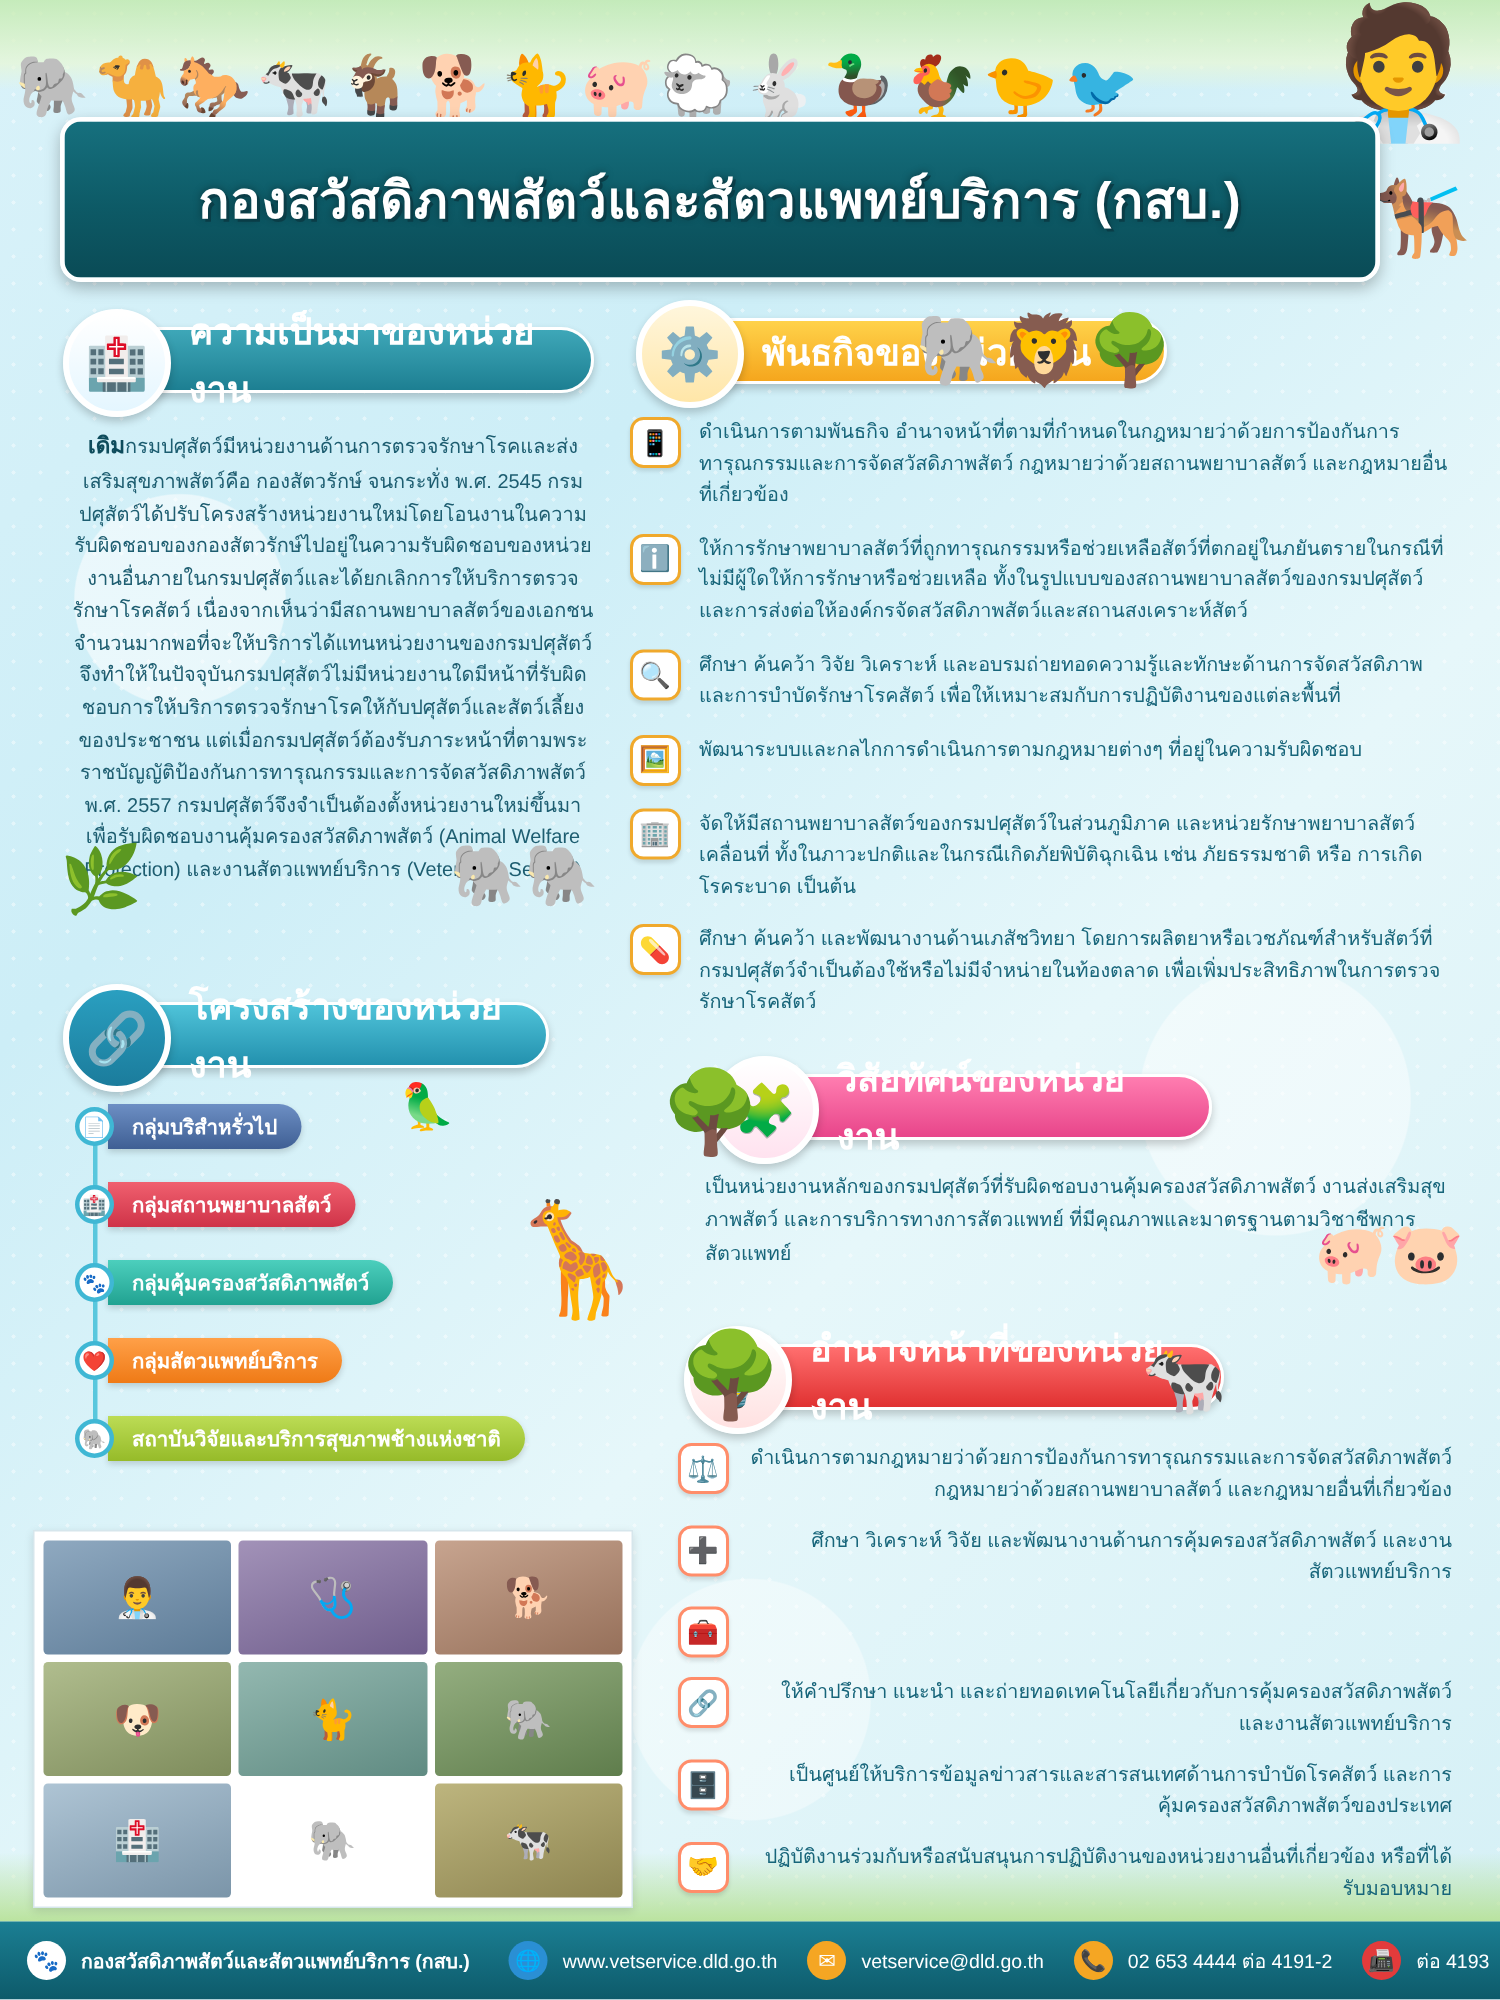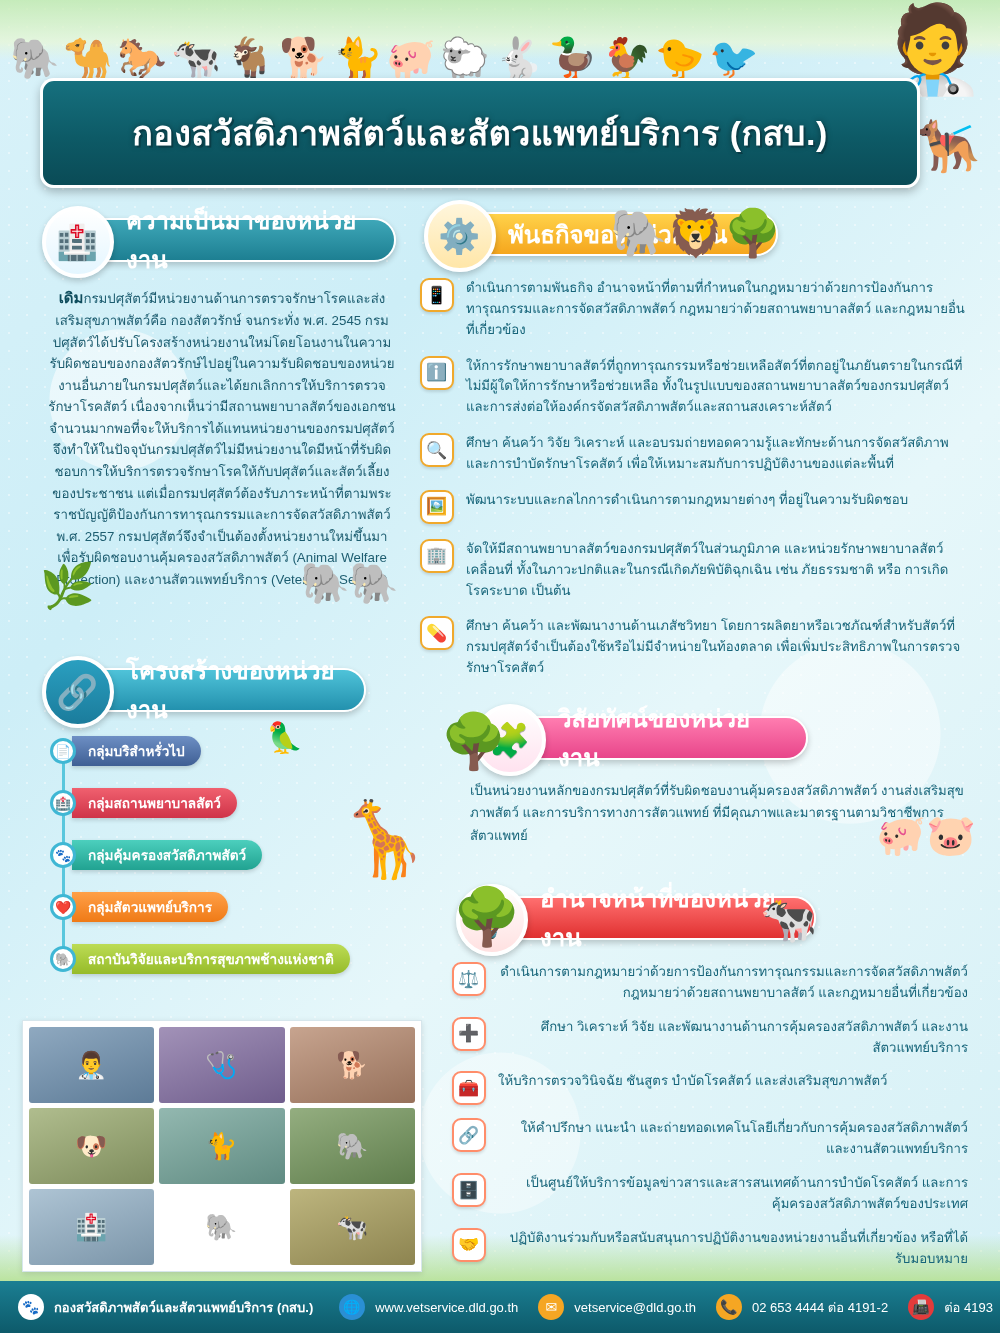--- a/index.html
+++ b/index.html
@@ -298,21 +298,20 @@
     <div class="a-item">
       <div class="a-ico">⚖️</div>
       <div class="a-txt">ดำเนินการตามกฎหมายว่าด้วยการป้องกันการทารุณกรรมและการจัดสวัสดิภาพสัตว์ กฎหมายว่าด้วยสถานพยาบาลสัตว์ และกฎหมายอื่นที่เกี่ยวข้อง</div>
     </div>
     <div class="a-item">
       <div class="a-ico">➕</div>
       <div class="a-txt">ศึกษา วิเคราะห์ วิจัย และพัฒนางานด้านการคุ้มครองสวัสดิภาพสัตว์ และงานสัตวแพทย์บริการ</div>
     </div>
     <div class="a-item">
       <div class="a-ico">🧰</div>
-      <div class="a-txt">ให้บริการตรวจวินิจฉัย ชันสูตร บำบัดโรคสัตว์ และส่งเสริมสุขภาพสัตว์</div>
     </div>
     <div class="a-item">
       <div class="a-ico">🔗</div>
       <div class="a-txt">ให้คำปรึกษา แนะนำ และถ่ายทอดเทคโนโลยีเกี่ยวกับการคุ้มครองสวัสดิภาพสัตว์ และงานสัตวแพทย์บริการ</div>
     </div>
     <div class="a-item">
       <div class="a-ico">🗄️</div>
       <div class="a-txt">เป็นศูนย์ให้บริการข้อมูลข่าวสารและสารสนเทศด้านการบำบัดโรคสัตว์ และการคุ้มครองสวัสดิภาพสัตว์ของประเทศ</div>
     </div>
     <div class="a-item">

